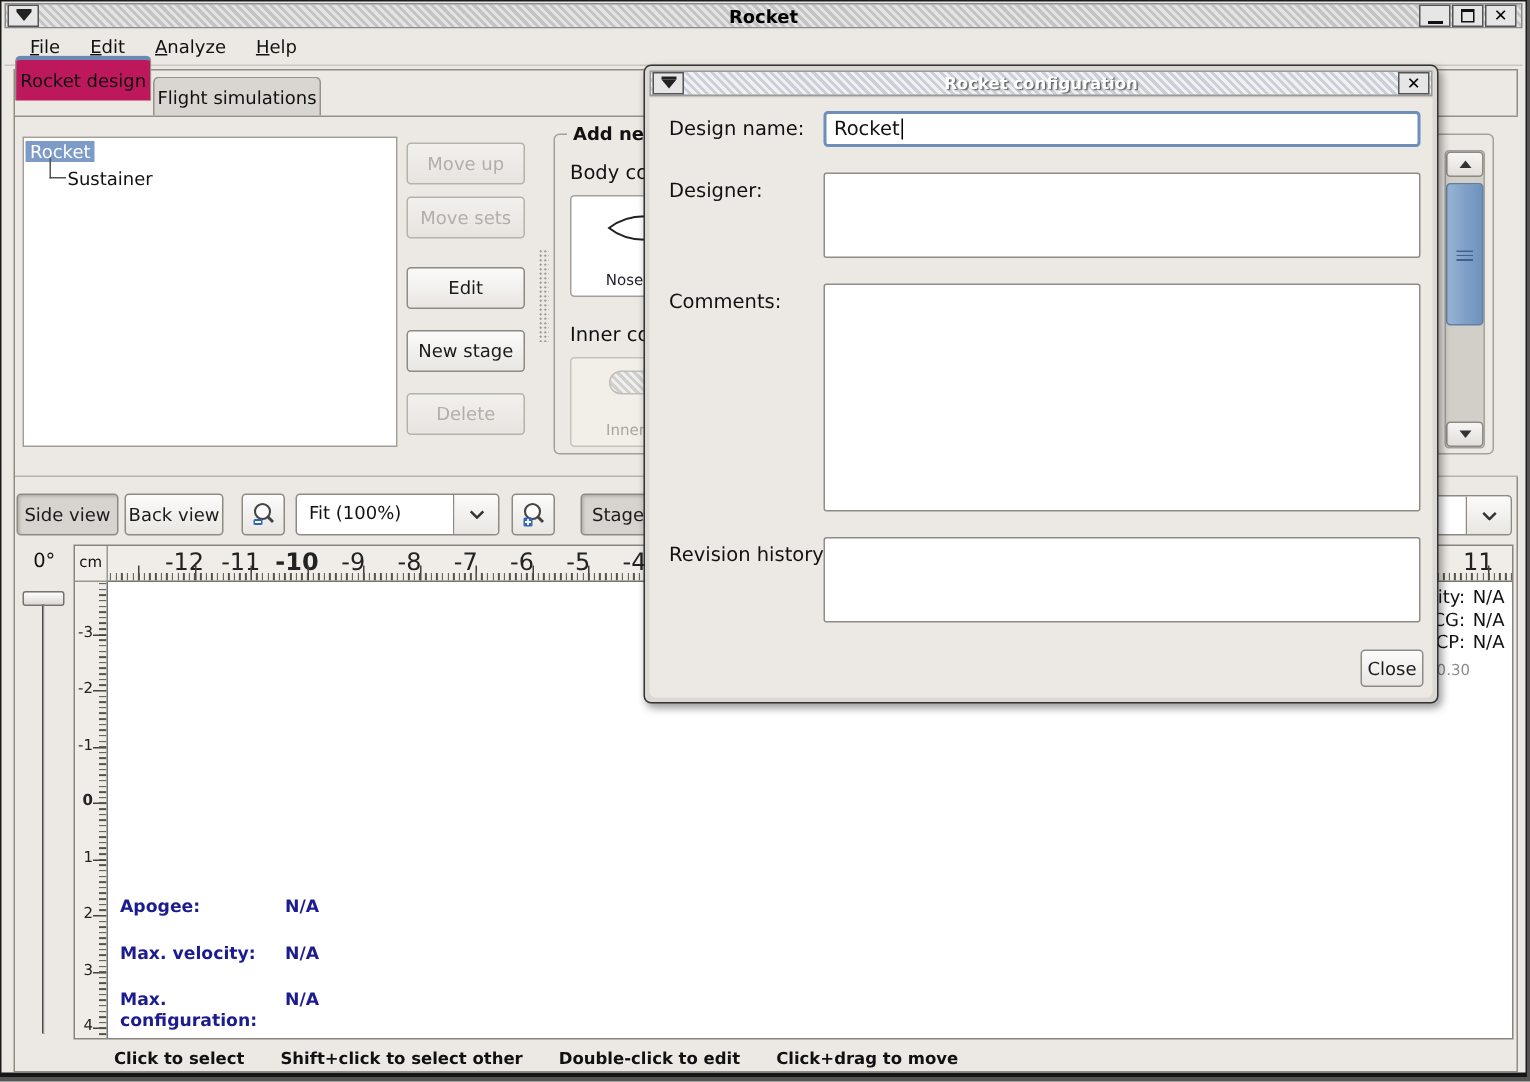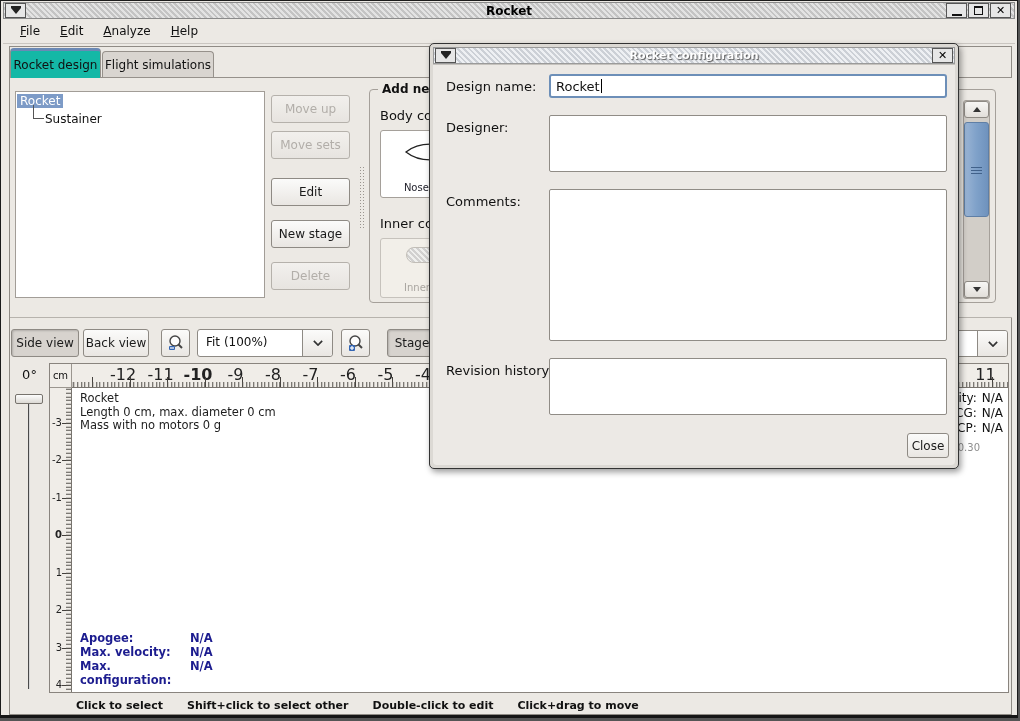--- a/index.html
+++ b/index.html
@@ -24,21 +24,21 @@
   #btn-max span { width:9px; height:9px; border:1px solid #111; border-top:2px solid #111; }
   #btn-close span { font-weight:bold; font-size:11px; line-height:11px; }
   #menubar { position:absolute; left:2px; top:18px; right:2px; height:25px; background:#ECE9E4;
              border-bottom:1px solid #cac6c1; display:flex; align-items:center; padding-left:8px; gap:2px; }
   .menu-item { font-size:12px; color:#111; padding:3px 9px; }
   
   #inner-frame { position:absolute; left:8px; top:45px; width:1003px; height:669px; border:1px solid #8f8b85; }
   
   .tab { position:absolute; font-size:12px; color:#111; display:flex; align-items:center; justify-content:center;
          border:1px solid #96918b; border-bottom:none; border-radius:4px 4px 0 0; }
-  #tab-rocket { left:9px; top:47px; width:91px; height:30px; background:#14b8a6; border-top:3px solid #6b89b5; z-index:2; }
+  #tab-rocket { left:9px; top:36px; width:91px; height:30px; background:#be185d; border-top:3px solid #6b89b5; z-index:2; }
   #tab-flight { left:101px; top:50px; width:112px; height:27px; background:#d9d5d0; }
   #tab-content { position:absolute; left:9px; top:76px; width:1002px; height:241px; background:#ECE9E4;
                  border-top:1px solid #96918b; border-bottom:1px solid #b7b3ad; }
   
   #tree-panel { position:absolute; left:14px; top:90px; width:250px; height:207px; background:#fff; border:1px solid #a29d97; }
   .tree-row { font-size:12px; color:#111; height:16px; line-height:16px; position:relative; }
   .tree-sel { background:var(--selection,#7d9bc7); color:#fff; padding:0 3px; }
   #tree-child-label { position:absolute; left:29px; top:0; }
   .tree-line { position:absolute; left:17px; top:-6px; width:11px; height:14px; border-left:1px solid #555; border-bottom:1px solid #555; }
   
@@ -92,21 +92,21 @@
   #vruler { position:absolute; left:0; top:24px; width:22px; bottom:0; border-right:1px solid #77736d; overflow:hidden; }
   #vruler::after { content:""; position:absolute; top:0; bottom:0; right:0; width:5px;
     background:repeating-linear-gradient(to bottom,#55524d 0 1px,transparent 1px 3.75px); background-position-y:0.75px; }
   .hlabel { position:absolute; top:1px; transform:translateX(-50%); font-size:16px; color:#222;margin-left:31px; }
   .vlabel { position:absolute; right:9px; transform:translateY(-55%); font-size:10px; color:#222; }
   .hlabel.bold,.vlabel.bold { font-weight:bold; }
   .htick { position:absolute; bottom:0; width:1px; height:10px; background:#44413d; }
   .vtick { position:absolute; right:0; height:1px; width:9px; background:#44413d; }
   #rocket-canvas { position:absolute; left:22px; top:24px; right:0; bottom:0; background:#fff; }
   #rocket-info { position:absolute; left:8px; top:4px; font-size:11.5px; line-height:13.5px; color:#1d1d1d; white-space:pre; }
-  #flight-stats { position:absolute; left:8px; bottom:5px; display:grid; grid-template-columns:110px auto; row-gap:0;
+  #flight-stats { position:absolute; left:8px; bottom:5px; display:grid; grid-template-columns:110px auto; row-gap:17px;
                   font-size:11.5px; font-weight:bold; color:var(--stats-blue,#1c1c8f); }
   #right-stats { position:absolute; right:5px; top:3px; display:grid; grid-template-columns:auto auto; column-gap:5px; row-gap:1px;
                  font-size:12px; color:#111; }
   #right-stats .rlab { text-align:right; }
   #mach-label { position:absolute; right:28px; top:54px; font-size:10px; color:#8d8d8d; }
   
   #statusbar { position:absolute; left:9px; top:694px; right:9px; height:20px; display:flex; gap:24px;
                padding-left:66px; align-items:center; font-size:11px; font-weight:bold; color:#111; }
   
   #dialog { position:absolute; left:428px; top:42px; width:530px; height:426px; z-index:10;
@@ -311,23 +311,20 @@
         <span class="vlabel" style="top: 184.5px;">1</span>
         <i class="vtick" style="top: 184.5px;"></i>
         <span class="vlabel" style="top: 222px;">2</span>
         <i class="vtick" style="top: 222px;"></i>
         <span class="vlabel" style="top: 259.5px;">3</span>
         <i class="vtick" style="top: 259.5px;"></i>
         <span class="vlabel" style="top: 297px;">4</span>
         <i class="vtick" style="top: 297px;"></i>
       </div>
     <div id="rocket-canvas">
-      <div id="rocket-info"><span>Rocket</span>
-<span>Length 0 cm, max. diameter 0 cm</span>
-<span>Mass with no motors 0 g</span></div>
       <div id="flight-stats">
         <span>Apogee:</span>
           <span>N/A</span>
         <span>Max. velocity:</span>
           <span>N/A</span>
         <span>Max. configuration:</span>
           <span>N/A</span>
       </div>
       <div id="right-stats">
         <span class="rlab">Stability:</span>

